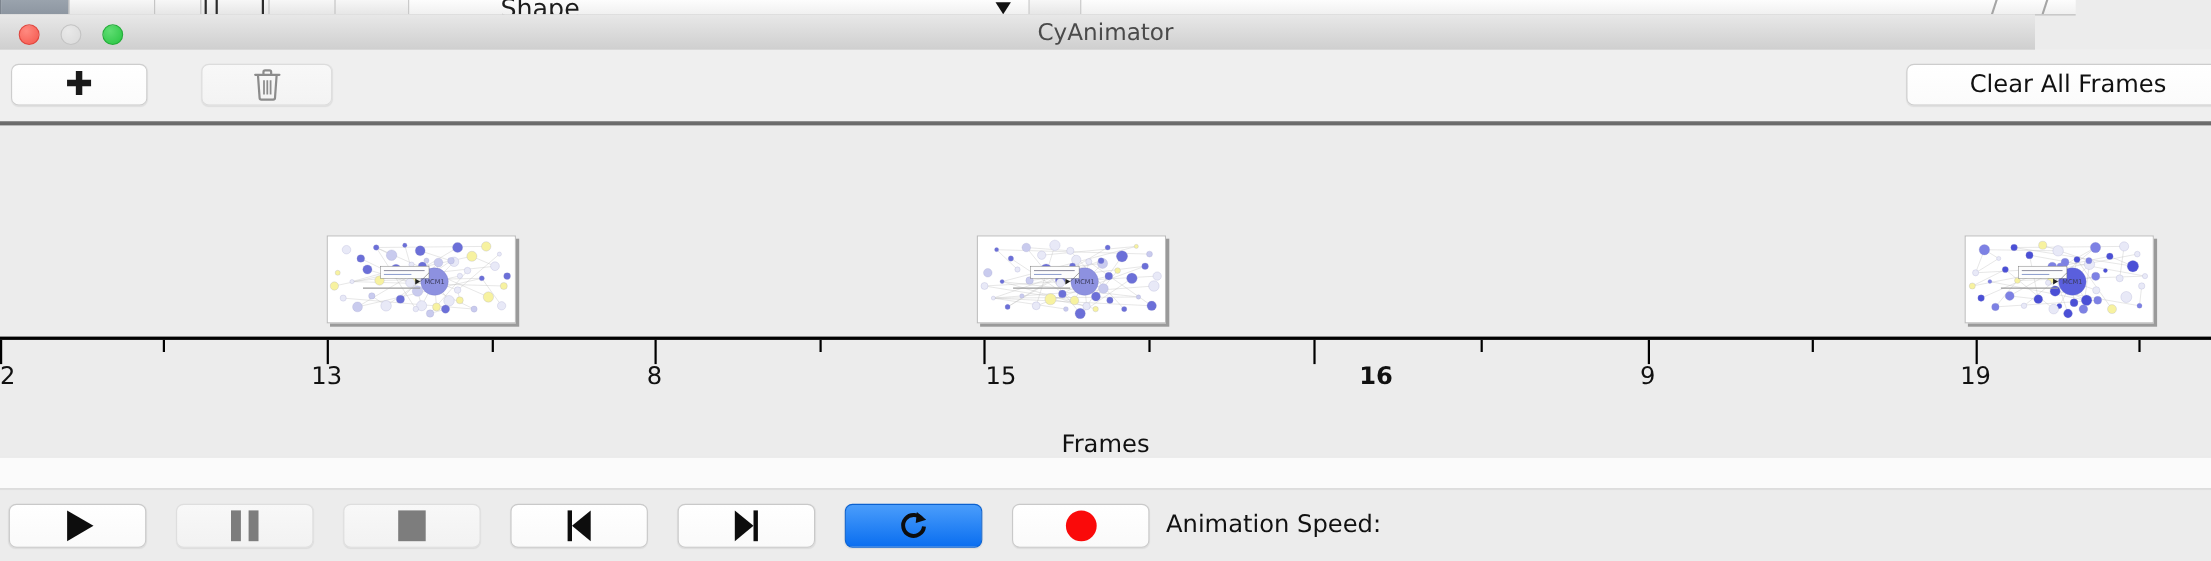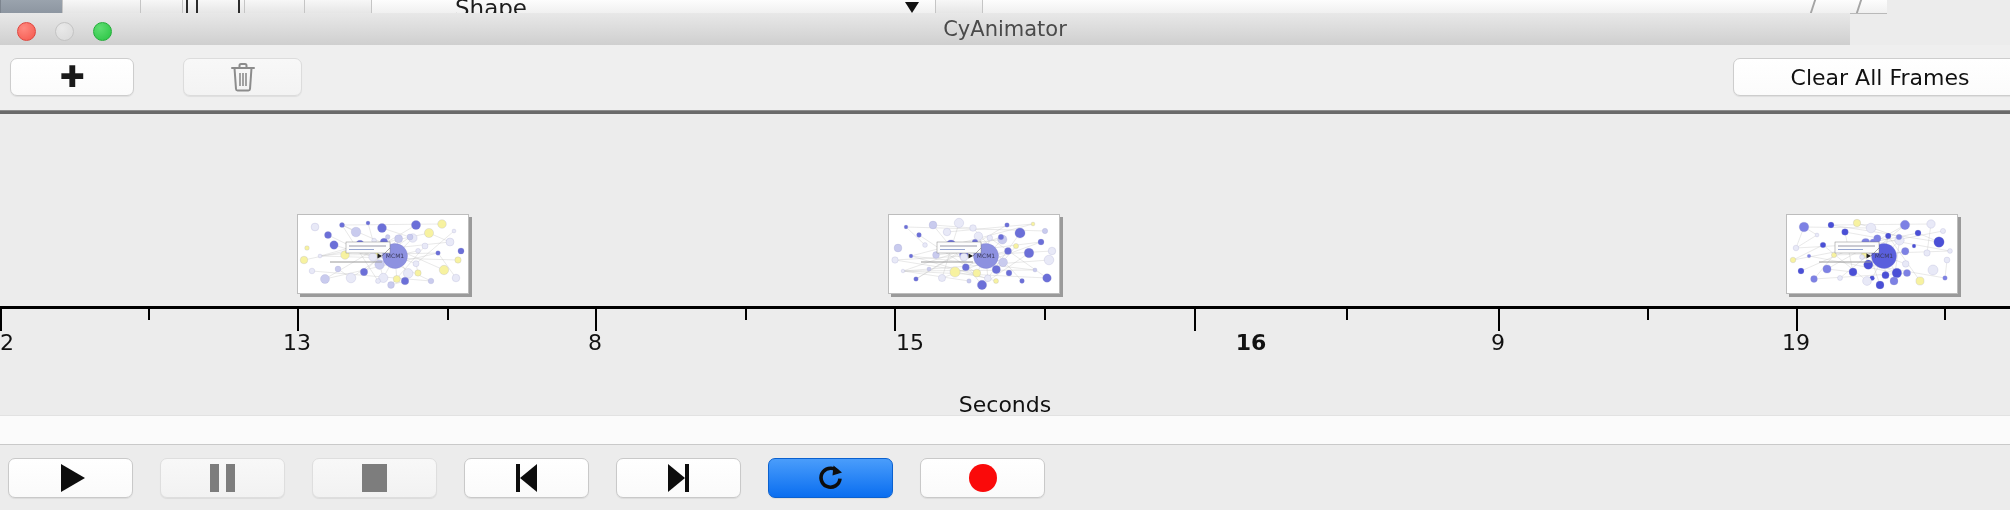--- a/index.html
+++ b/index.html
@@ -537,21 +537,21 @@
         <div class="tick major" style="left: 1796px;"></div>
         <div class="tick-label" style="left: 1796px;">19</div>
         <div class="tick minor" style="left: 148px;"></div>
         <div class="tick minor" style="left: 447px;"></div>
         <div class="tick minor" style="left: 745px;"></div>
         <div class="tick minor" style="left: 1044px;"></div>
         <div class="tick minor" style="left: 1346px;"></div>
         <div class="tick minor" style="left: 1647px;"></div>
         <div class="tick minor" style="left: 1944px;"></div>
       </div>
-    <div class="axis-title">Seconds</div>
+    <div class="axis-title">Frames</div>
   </div>
 
   <div class="scrollbar-track">
     
   </div>
 
   <div class="transport">
 
     <div class="pbtn" id="btn-play">
       <span class="g-play"></span>
@@ -586,16 +586,17 @@
       <svg width="30" height="30" viewBox="0 0 30 30">
         <path d="M22.5 9.5 A9.5 9.5 0 1 0 24 15.6" stroke="#0d0d0d" stroke-width="3.6" fill="none" stroke-linecap="butt"></path>
         <polygon points="17.5,2.5 26,9.5 16.5,12.5" fill="#0d0d0d"></polygon>
       </svg>
     </div>
 
     <div class="pbtn" id="btn-record">
       <span class="g-record"></span>
     </div>
 
+    <div class="speed-label">Animation Speed:</div>
 
   </div>
 
 </div>
 
 </body></html>

